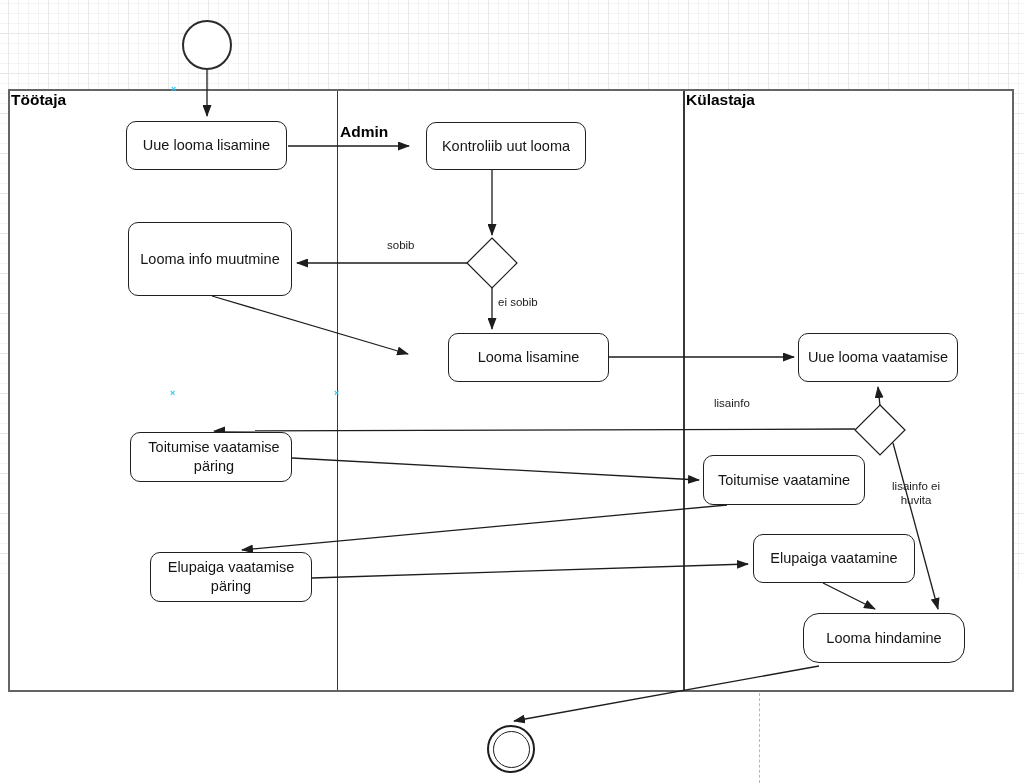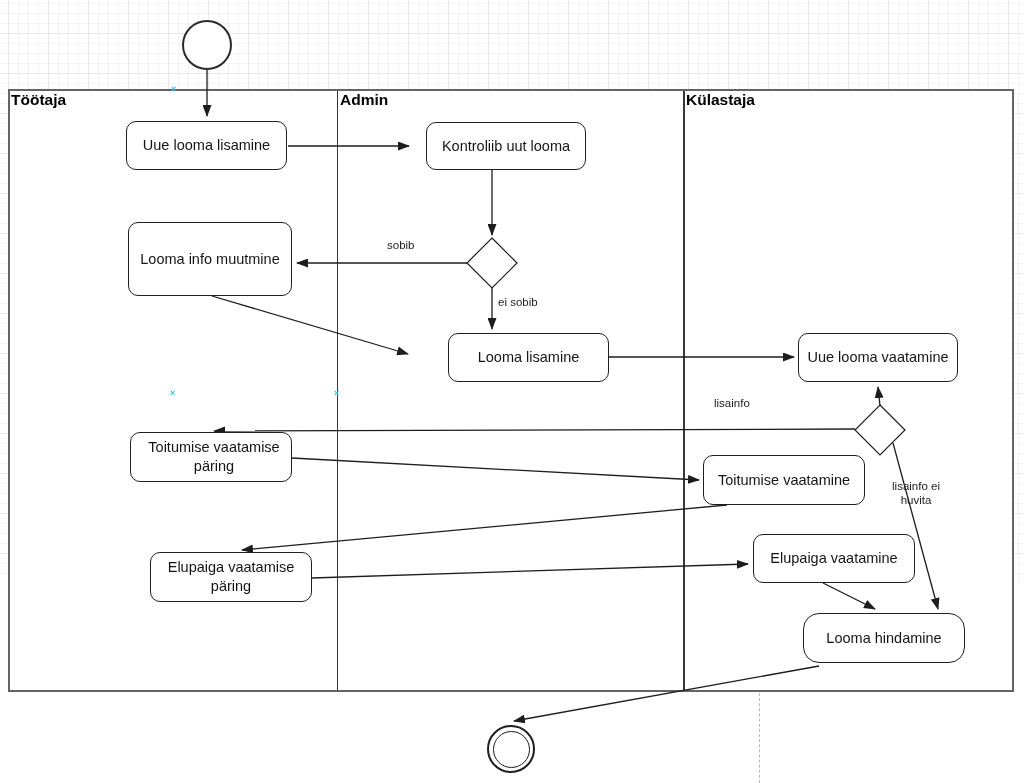--- a/index.html
+++ b/index.html
@@ -93,37 +93,37 @@
       <path d="M292,458 L699,480" fill="none" stroke="#1d1d1d" stroke-width="1.3" marker-end="url(#arrow)"></path>
       <path d="M727,505 L242,550" fill="none" stroke="#1d1d1d" stroke-width="1.3" marker-end="url(#arrow)"></path>
       <path d="M312,578 L748,564" fill="none" stroke="#1d1d1d" stroke-width="1.3" marker-end="url(#arrow)"></path>
       <path d="M823,583 L875,609" fill="none" stroke="#1d1d1d" stroke-width="1.3" marker-end="url(#arrow)"></path>
       <path d="M893,443 L938,609" fill="none" stroke="#1d1d1d" stroke-width="1.3" marker-end="url(#arrow)"></path>
       <path d="M819,666 L514,721" fill="none" stroke="#1d1d1d" stroke-width="1.3" marker-end="url(#arrow)"></path>
     </svg>
 <div class="divider" style="left: 337px; width: 1px;"></div>
     <div class="divider" style="left: 683px; width: 2px;"></div>
     <div class="lane-label" style="left: 11px;">Töötaja</div>
-    <div class="lane-label" style="left: 340px;">Admin</div>
+    <div class="lane-label" style="left: 340px; margin-top: 32px;">Admin</div>
     <div class="lane-label" style="left: 686px;">Külastaja</div>
     <div class="circle-start" style="left: 182px; top: 20px; width: 50px; height: 50px;"></div>
     <div class="node" style="left: 126px; top: 121px; width: 161px; height: 49px;">
       <span>Uue looma lisamine</span>
     </div>
     <div class="node" style="left: 426px; top: 122px; width: 160px; height: 48px;">
       <span>Kontroliib uut looma</span>
     </div>
     <div class="node" style="left: 128px; top: 222px; width: 164px; height: 74px;">
       <span>Looma info muutmine</span>
     </div>
     <div class="node" style="left: 412px; top: 333px; width: 161px; height: 49px; margin-left: 36px;">
       <span>Looma lisamine</span>
     </div>
     <div class="node" style="left: 798px; top: 333px; width: 160px; height: 49px;">
-      <span>Uue looma vaatamine</span>
+      <span>Uue looma vaatamise</span>
     </div>
     <div class="node" style="left: 130px; top: 432px; width: 162px; height: 50px; padding-left: 12px;">
       <span>Toitumise vaatamise päring</span>
     </div>
     <div class="node" style="left: 703px; top: 455px; width: 162px; height: 50px;">
       <span>Toitumise vaatamine</span>
     </div>
     <div class="node" style="left: 150px; top: 552px; width: 162px; height: 50px;">
       <span>Elupaiga vaatamise päring</span>
     </div>

